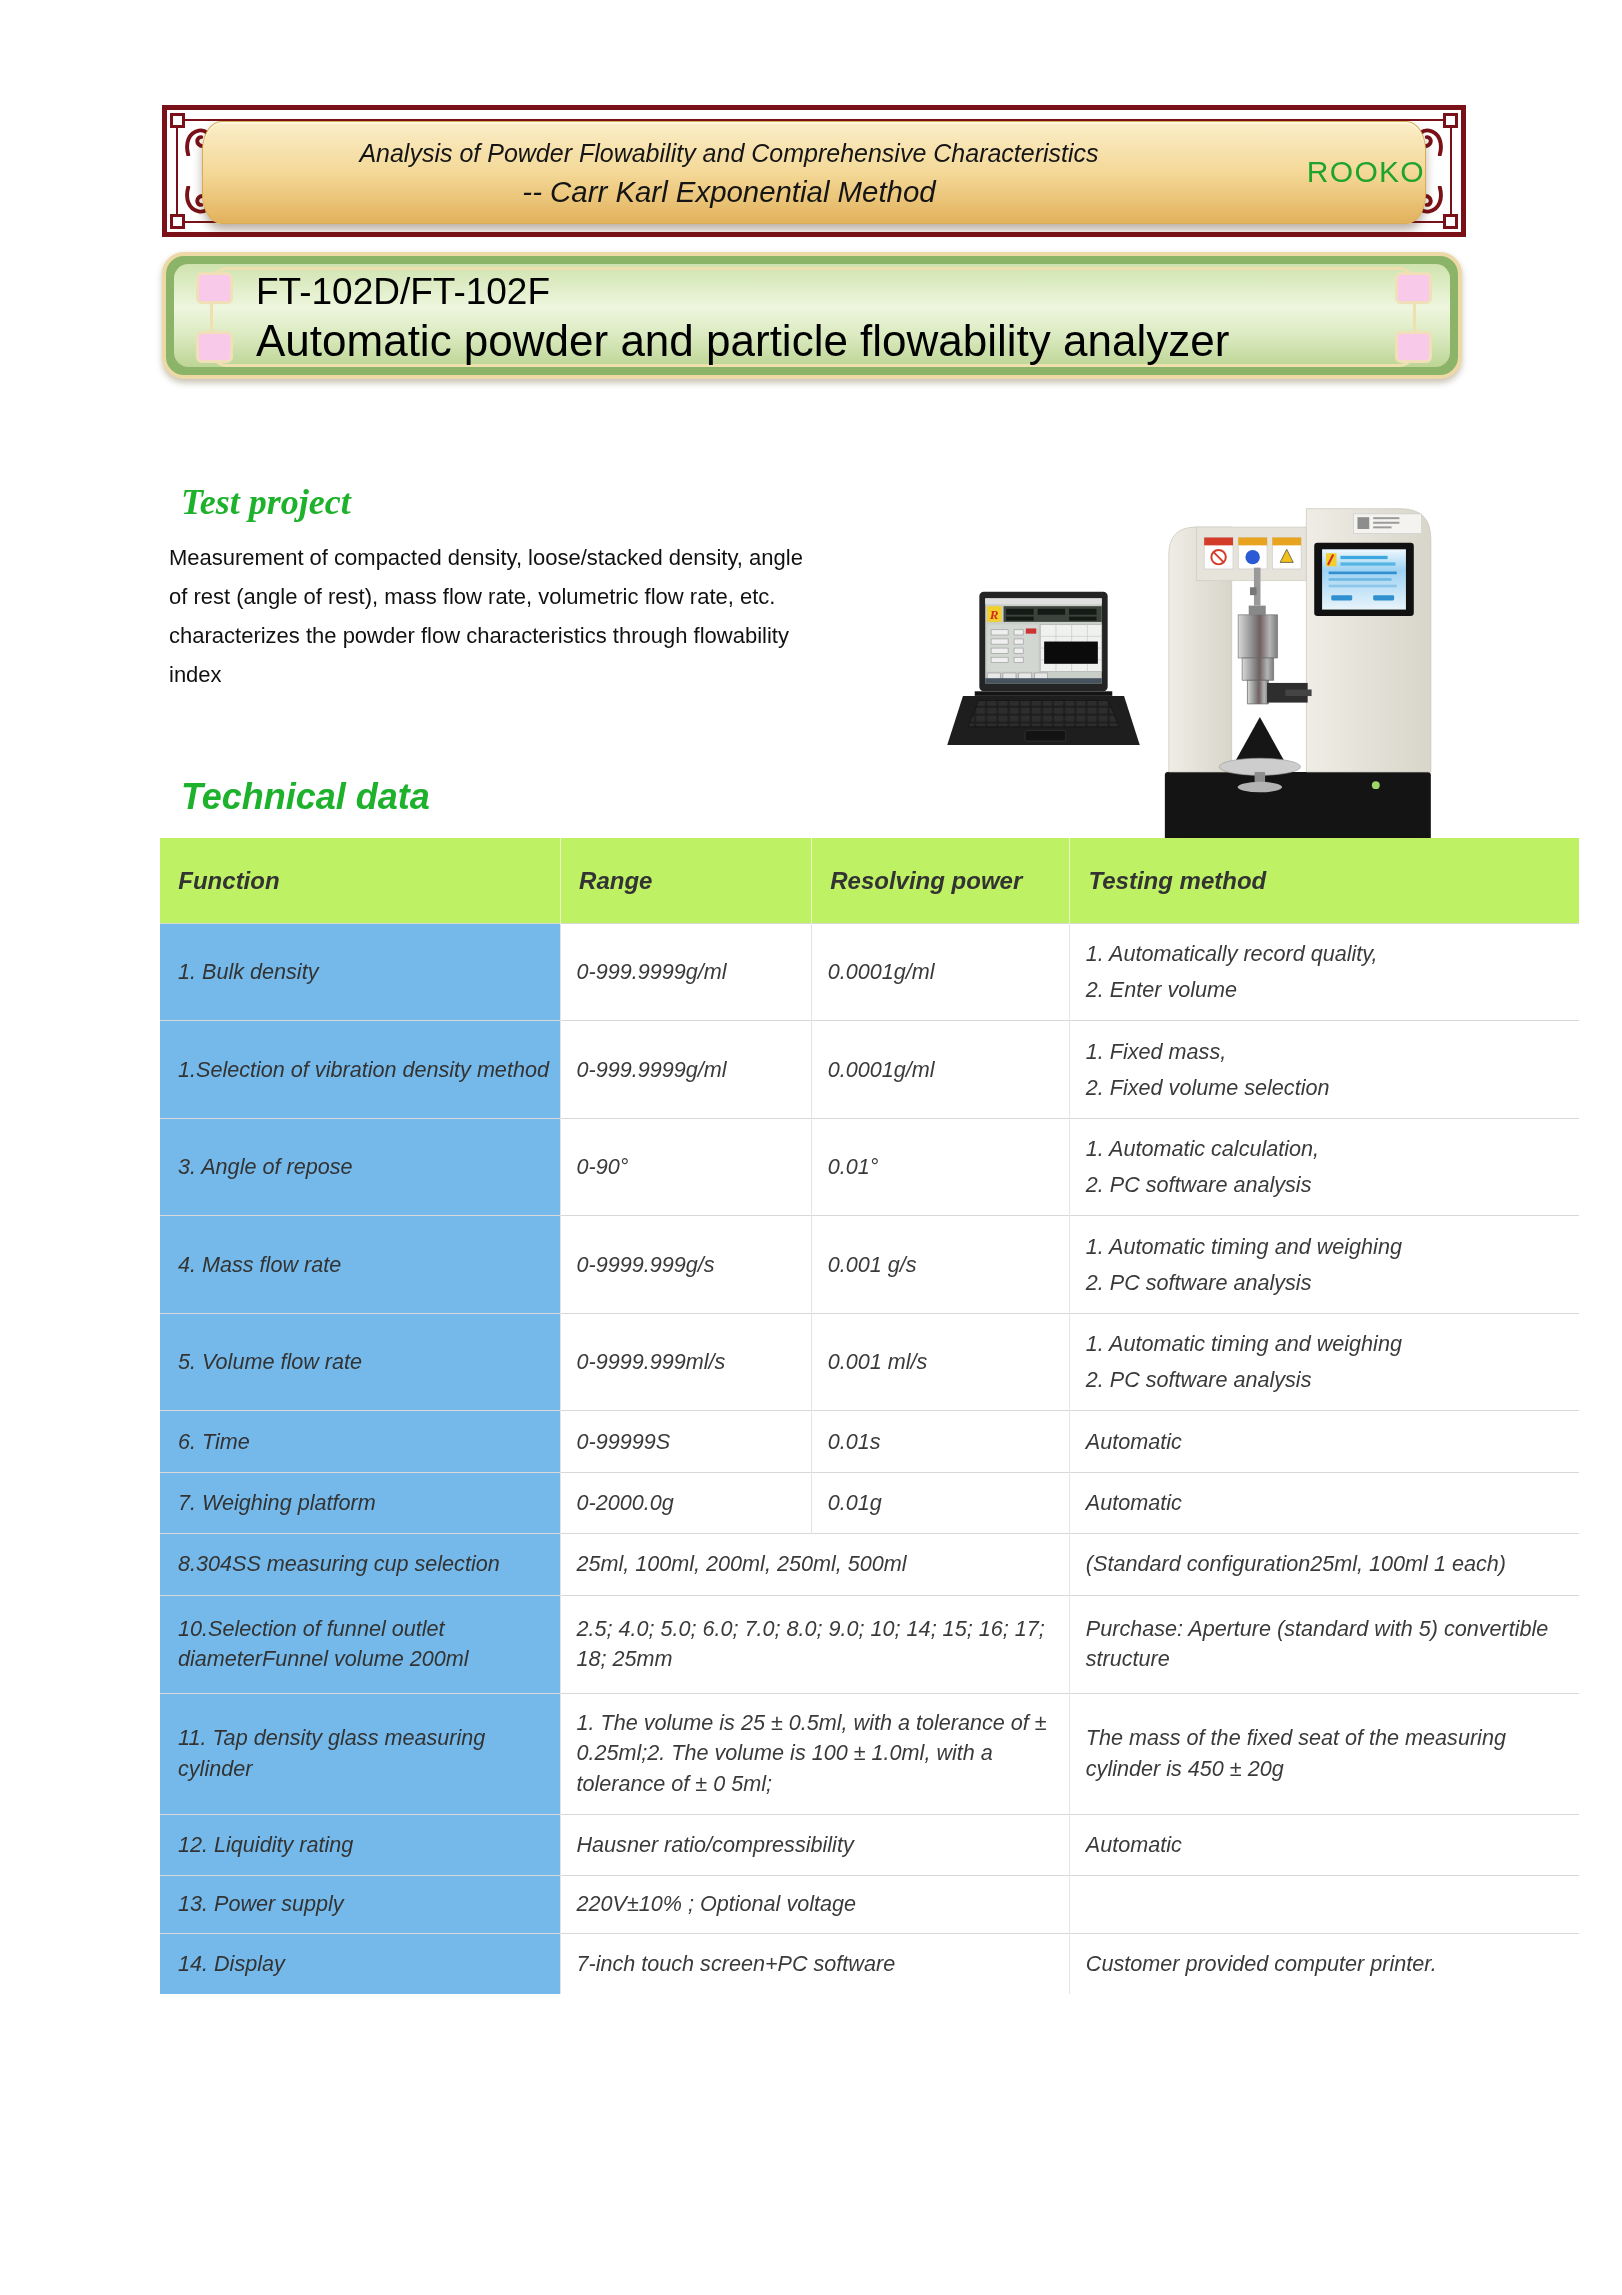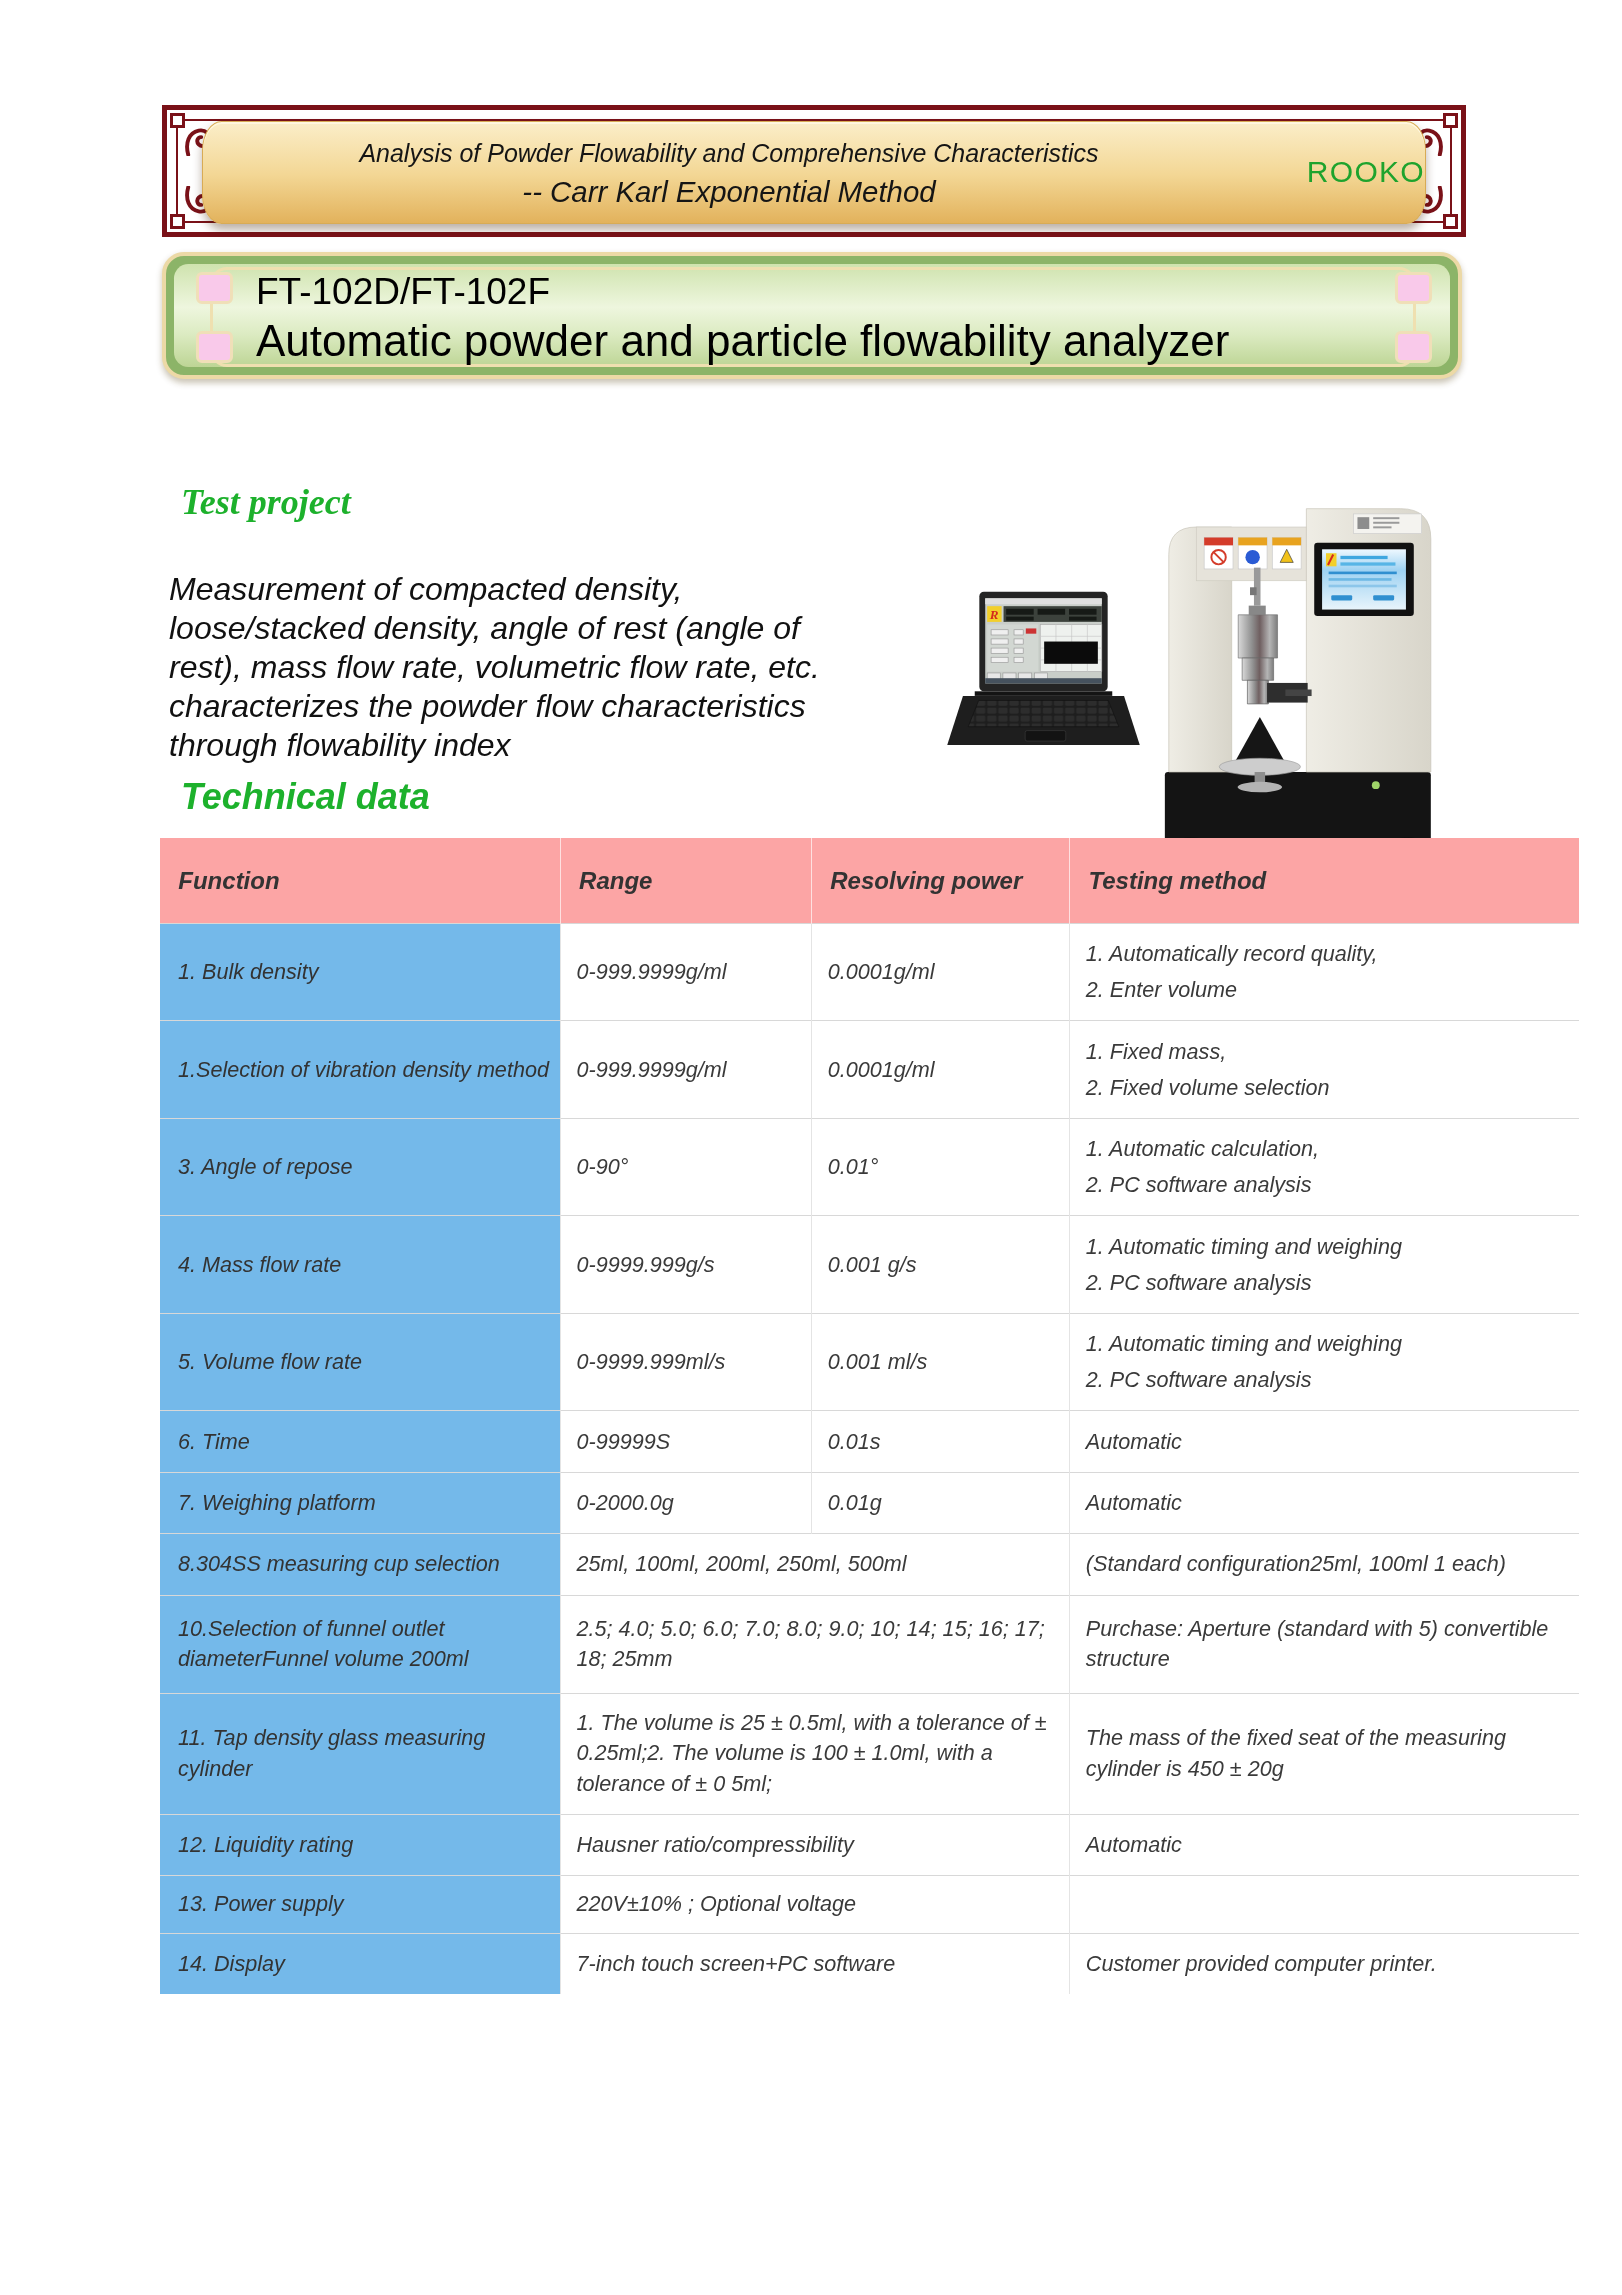--- a/index.html
+++ b/index.html
@@ -43,33 +43,33 @@
   .pt-lt{left:30px;top:15.7px}.pt-lb{left:30px;bottom:11.8px}.pt-rt{right:26px;top:15.7px}.pt-rb{right:26px;bottom:11.8px}
   .model-text{position:absolute;left:90px;top:10.5px;right:26px;color:#000;}
   .model-line1{font-size:37px;line-height:50px;}
   .model-line2{font-size:44px;line-height:48px;}
   
   .sec-heading{position:absolute;font-size:36px;font-weight:bold;font-style:italic;color:#1db12c;}
   .h-test{left:181px;top:481px;font-family:Liberation Serif, serif;}
   .h-tech{left:181px;top:776px;}
   .intro-par{
     position:absolute;left:169px;top:538px;width:654px;
-    font-size:32px;line-height:39px;font-style:italic;color:#111;margin-top:32px;
+    font-size:22px;line-height:39px;color:#111;
   }
   
   .laptop-img{position:absolute;left:942px;top:589px;}
   .machine-img{position:absolute;left:1157px;top:489px;}
   
   .tech-table{
     position:absolute;left:160px;top:838px;width:1419px;
     border-collapse:collapse;table-layout:fixed;
     font-style:italic;color:#3a3a3a;font-size:21.6px;
   }
   .tech-table th{
-    background:#fca5a5;color:#333;font-size:24px;font-weight:bold;font-style:italic;
+    background:#bef264;color:#333;font-size:24px;font-weight:bold;font-style:italic;
     text-align:left;padding:6.5px 6.5px 6.5px 18.3px;height:72px;
   }
   .tech-table th + th{border-left:1.3px solid rgba(255,255,255,.65);}
   .tech-table td{
     border-top:1.3px solid #d8d8d8;background:#fff;vertical-align:middle;
     padding:9.2px 9.2px 9.2px 15.7px;line-height:1.4;
   }
   .tech-table td + td{border-left:1.3px solid #e4e4e4;}
   .tech-table td.fn{background:#74b9ea;color:#333;padding-left:18px;}
   .tech-table .testing div{margin:5.9px 0;}

